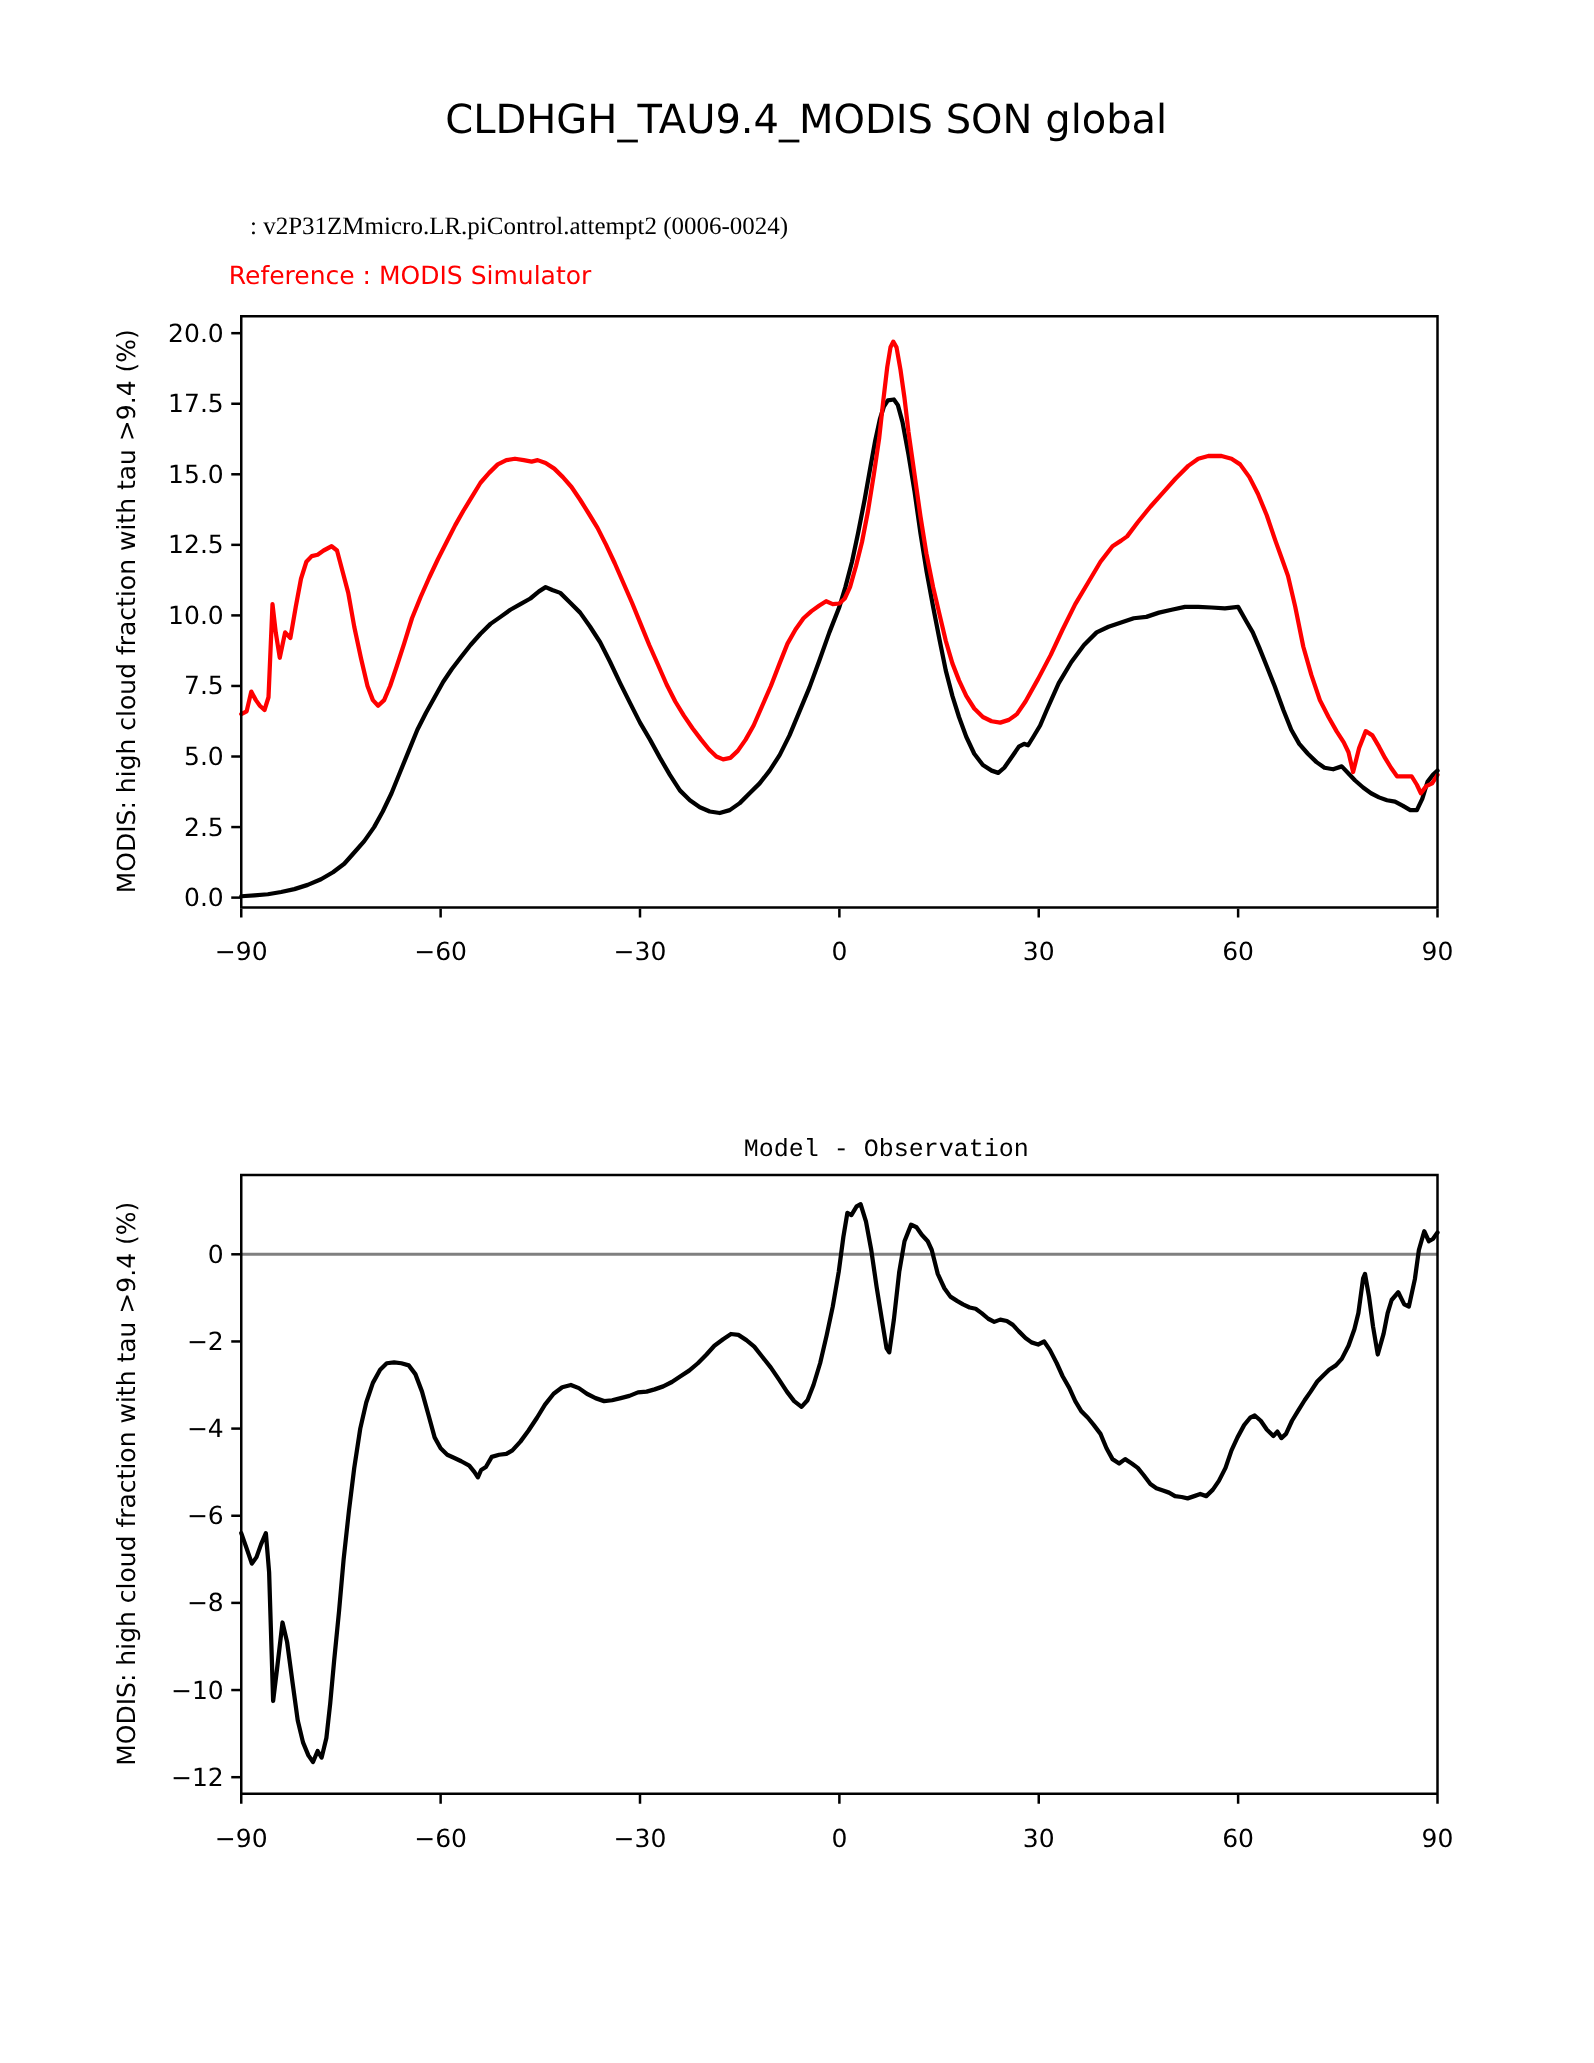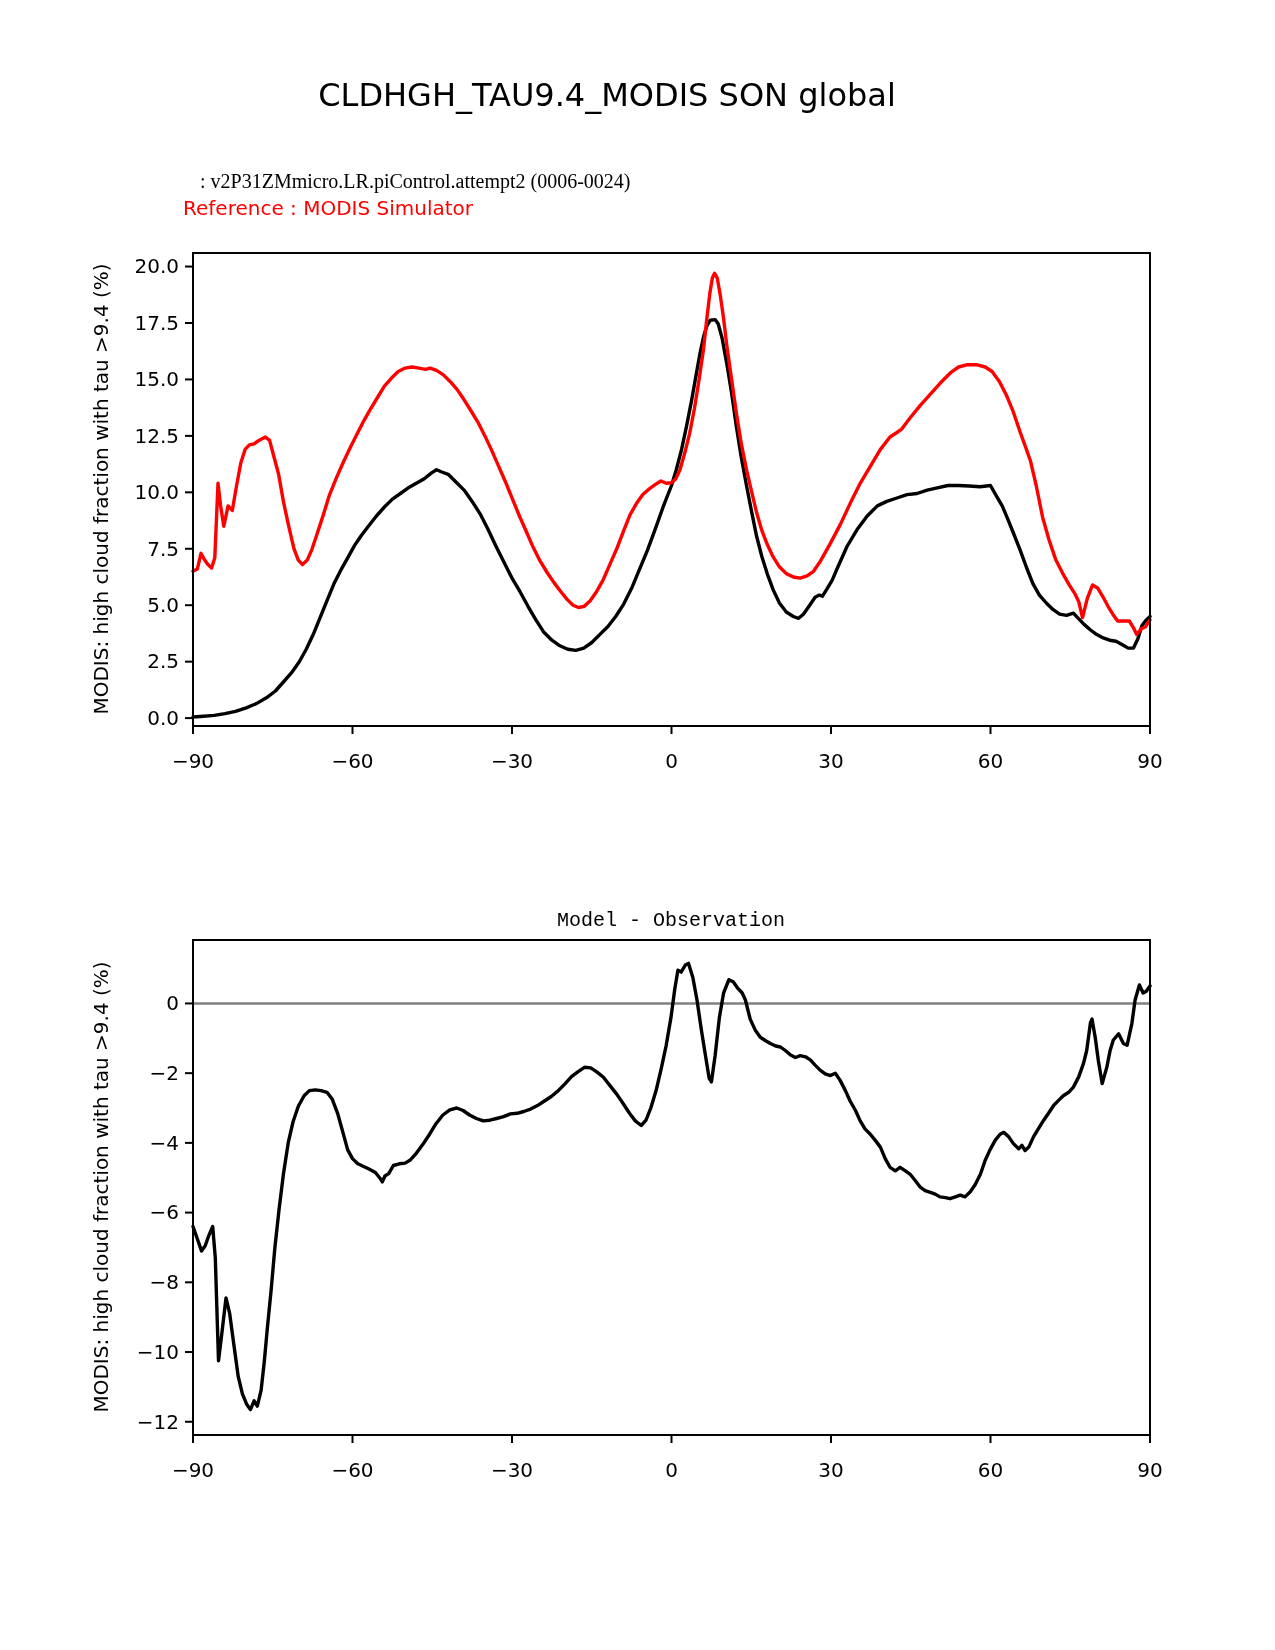--- a/index.html
+++ b/index.html
@@ -1,19 +1,19 @@
 <!DOCTYPE html>
 <html><head>
 <meta charset="utf-8">
 <style>
   html,body{margin:0;padding:0;background:#ffffff;}
   #figure{position:relative;width:1275px;height:1650px;background:#ffffff;
           font-family:"DejaVu Sans","Liberation Sans",sans-serif;color:#000;}
   .abs{position:absolute;}
-  .center-anchor{transform:translate(-50%,-50%);white-space:pre;}
+  .center-anchor{transform:translate(-50%,-50%);white-space:pre;margin-left:38px;}
   .left-anchor{white-space:pre;}
   #main-title{font-size:32px;font-weight:400;}
   .subtitle{font-size:20px;}
   .chart-title{font-size:20px;font-family:Liberation Mono, monospace;}
   .ylabel{font-size:20px;transform:translate(-50%,-50%) rotate(-90deg);white-space:nowrap;}
   #chart-svg{position:absolute;left:0;top:0;}
 </style>
 </head>
 <body>
 
@@ -81,17 +81,17 @@
       <text x="179" y="1212.5985915492959" text-anchor="end" dy="0.34em" font-size="20" fill="#000000">−6</text>
       <line x1="185" y1="1282.3169014084506" x2="192" y2="1282.3169014084506" stroke="#000000" stroke-width="2"></line>
       <text x="179" y="1282.3169014084506" text-anchor="end" dy="0.34em" font-size="20" fill="#000000">−8</text>
       <line x1="185" y1="1352.0352112676055" x2="192" y2="1352.0352112676055" stroke="#000000" stroke-width="2"></line>
       <text x="179" y="1352.0352112676055" text-anchor="end" dy="0.34em" font-size="20" fill="#000000">−10</text>
       <line x1="185" y1="1421.7535211267605" x2="192" y2="1421.7535211267605" stroke="#000000" stroke-width="2"></line>
       <text x="179" y="1421.7535211267605" text-anchor="end" dy="0.34em" font-size="20" fill="#000000">−12</text>
     </svg>
   <div id="main-title" class="abs center-anchor" style="left:607px;top:95px;">CLDHGH_TAU9.4_MODIS SON global</div>
   <div class="abs left-anchor subtitle" style="left:195px;top:170px;font-family:Liberation Serif, serif;"> : v2P31ZMmicro.LR.piControl.attempt2 (0006-0024)</div>
-  <div class="abs left-anchor subtitle" style="left:183px;top:196px;color:#ff0000;">Reference : MODIS Simulator</div>
+  <div class="abs left-anchor subtitle" style="left:183px;top:208px;color:#ff0000;">Reference : MODIS Simulator</div>
   <div class="abs ylabel" style="left:101px;top:489px;">MODIS: high cloud fraction with tau &gt;9.4 (%)</div>
   <div class="abs center-anchor chart-title" style="left:671px;top:920px;">Model - Observation</div>
   <div class="abs ylabel" style="left:101px;top:1187px;">MODIS: high cloud fraction with tau &gt;9.4 (%)</div>
 </div>
 
 </body></html>

